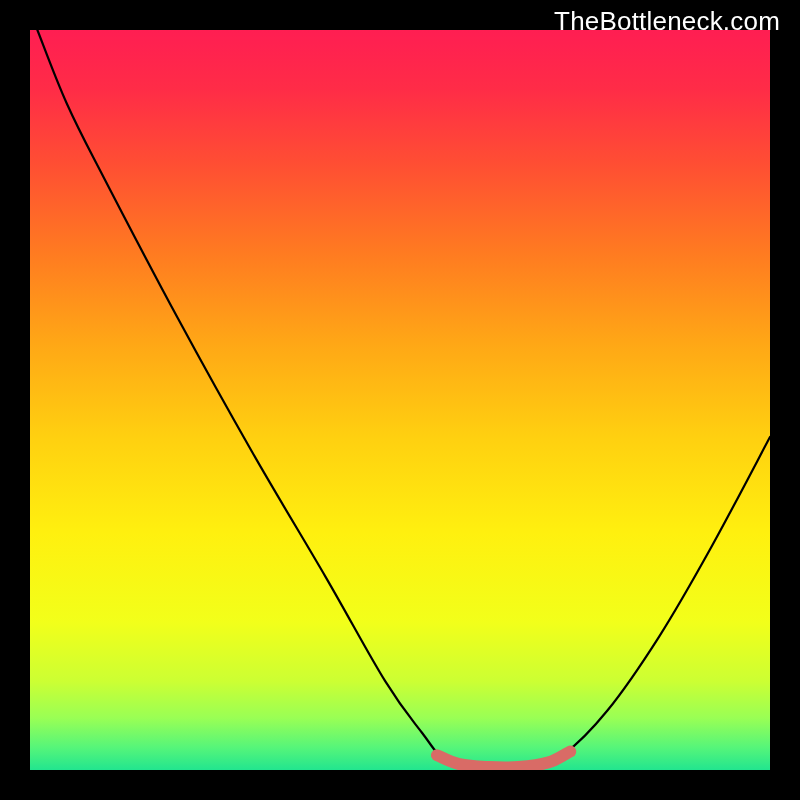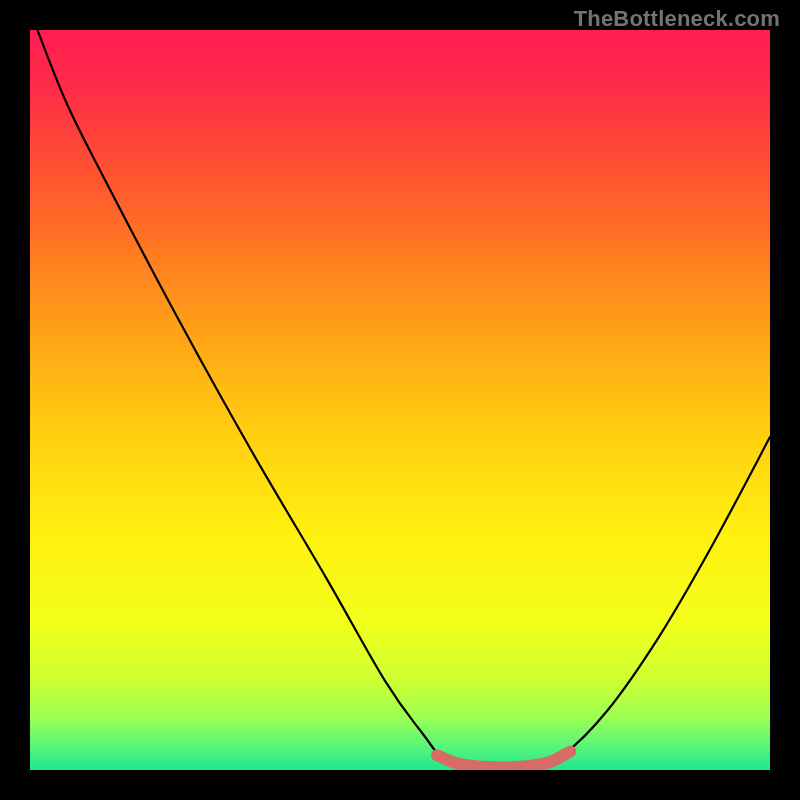--- a/index.html
+++ b/index.html
@@ -15,23 +15,23 @@
     left: 30px;
     top: 30px;
     width: 740px;
     height: 740px;
   }
   .watermark {
     position: absolute;
     top: 6px;
     right: 20px;
     font-family: Arial, Helvetica, sans-serif;
-    font-size: 22px;
-    font-weight: 700;
-    color: #737373;
+    font-size: 26px;
+    font-weight: 400;
+    color: #ffffff;
     letter-spacing: 0.2px;
   }
   .plot-bg {
     position: absolute;
     left: 0;
     top: 0;
     width: 740px;
     height: 740px;
   }
   .curve-layer {

